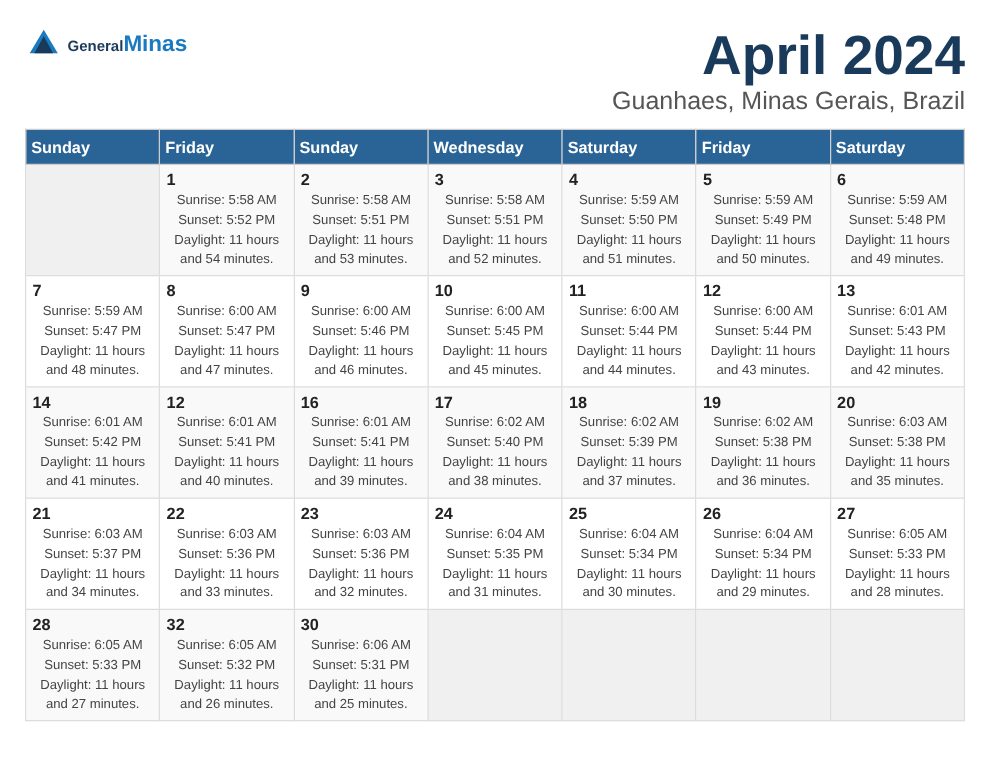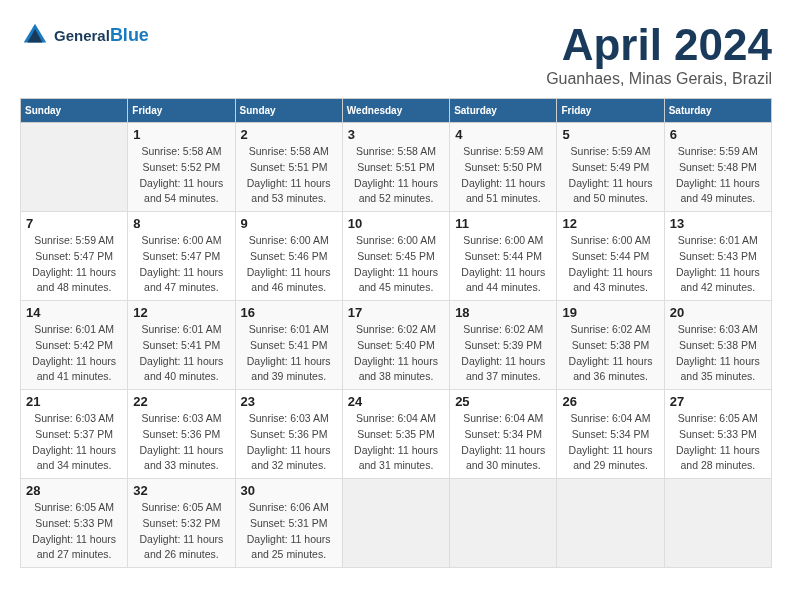--- a/index.html
+++ b/index.html
@@ -14,21 +14,21 @@
       display: flex;
       justify-content: space-between;
       align-items: flex-start;
       margin-bottom: 10px;
     }
     .logo {
       display: flex;
       align-items: center;
     }
     .logo-text-general {
-      font-size: 15px;
+      font-size: 12px;
       font-weight: bold;
       color: #1a3a5c;
     }
     .logo-text-blue {
       font-size: 18px;
       font-weight: bold;
       color: #1a7abf;
     }
     .logo-icon {
       width: 30px;
@@ -37,34 +37,34 @@
     }
     .title-block {
       text-align: right;
     }
     .calendar-title {
       font-size: 44px;
       font-weight: bold;
       color: #1a3a5c;
     }
     .calendar-subtitle {
-      font-size: 16px;
+      font-size: 20px;
       color: #555;
     }
     table {
       width: 100%;
       border-collapse: collapse;
       font-size: 11px;
     }
     thead tr th {
       background-color: #2a6496;
       color: #fff;
       padding: 6px 4px;
       text-align: left;
-      font-size: 10px;
+      font-size: 13px;
       font-weight: bold;
       border: 1px solid #ccc;
     }
     tbody tr td {
       border: 1px solid #ddd;
       vertical-align: top;
       padding: 4px 5px;
       height: 80px;
       width: 107px;
     }
@@ -94,21 +94,21 @@
 </head>
 <body>
 
 <div class="header">
   <div class="logo">
     <svg class="logo-icon" viewBox="0 0 40 40" xmlns="http://www.w3.org/2000/svg">
       <polygon points="20,5 35,30 5,30" fill="#1a7abf"></polygon>
       <polygon points="20,12 30,30 10,30" fill="#1a3a5c"></polygon>
     </svg>
     <div>
-      <span class="logo-text-general">General</span><span class="logo-text-blue">Blue</span>
+      <span class="logo-text-general">General</span><span class="logo-text-blue">Minas</span>
     </div>
   </div>
   <div class="title-block">
     <div class="calendar-title">April 2024</div>
     <div class="calendar-subtitle">Guanhaes, Minas Gerais, Brazil</div>
   </div>
 </div>
 
 <table>
   <thead>

